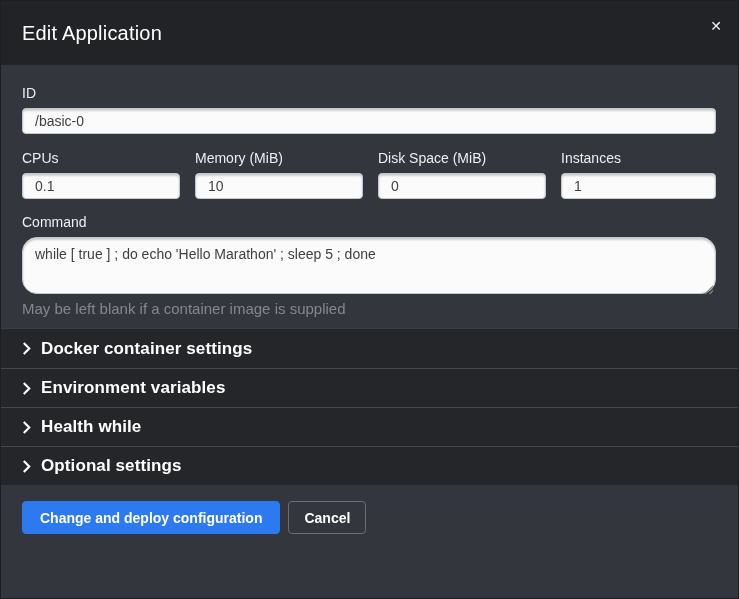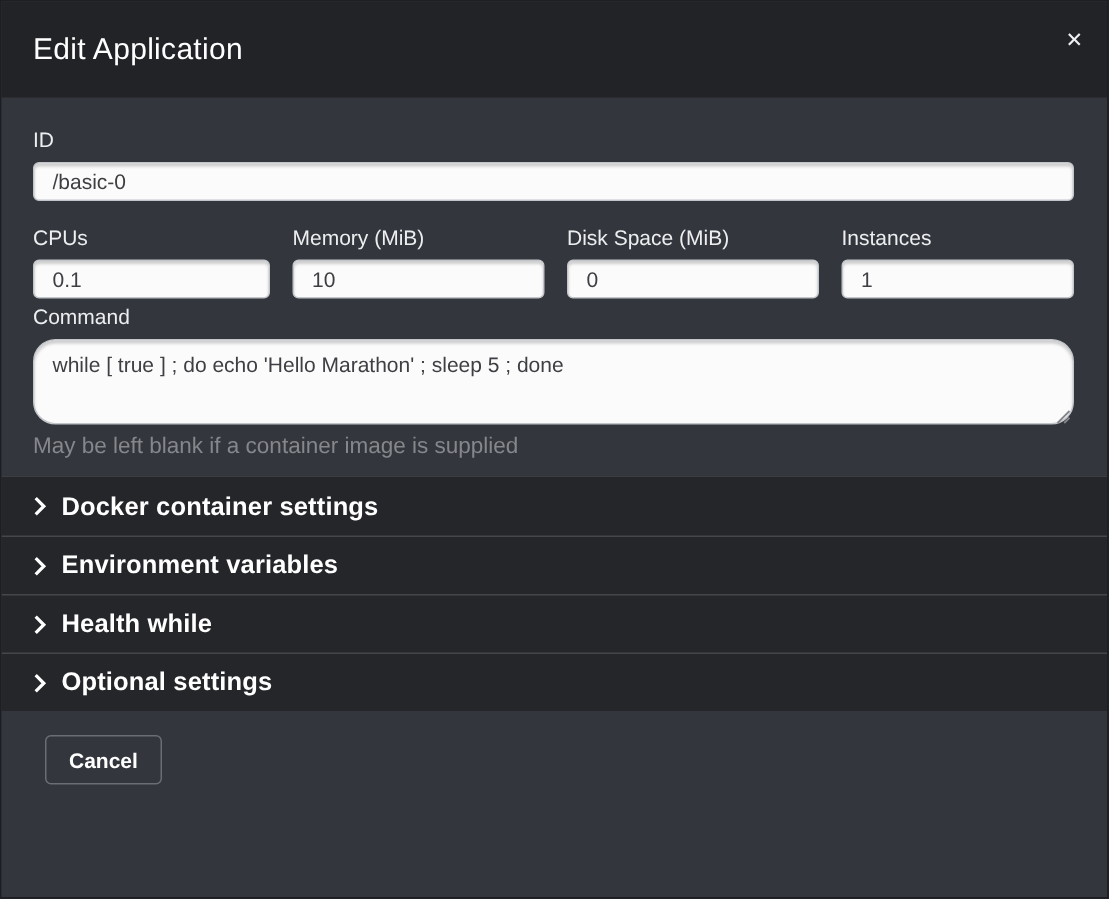--- a/index.html
+++ b/index.html
@@ -61,21 +61,21 @@
     padding: 12px 12px;
     height: 20px;
     outline: none;
   }
   .form-row {
     margin-top: 16px;
     display: grid;
     grid-template-columns: 158px 168px 168px 1fr;
     gap: 15px;
   }
-  .command-group { margin-top: 4px; }
+  .command-group { margin-top: 15px; }
   .textarea-wrap { position: relative; }
   .text-area {
     height: 57px;
     padding: 7px 12px;
     resize: none;
     display: block;
     line-height: 1.35;
     border-radius: 15px;
   }
   .resize-grip {
@@ -226,16 +226,17 @@
       <span class="chevron">
         <svg width="9" height="13" viewBox="0 0 8 12">
             <path d="M1.5 1 L6.5 6 L1.5 11" stroke="#ffffff" stroke-width="2" fill="none"></path>
           </svg>
       </span>
       <span class="section-label">Optional settings</span>
     </div>
   </div>
 
   <div class="modal-footer">
+    <button class="btn btn-primary">Change and deploy configuration</button>
     <button class="btn btn-cancel">Cancel</button>
   </div>
 
 </div>
 
 </body></html>

